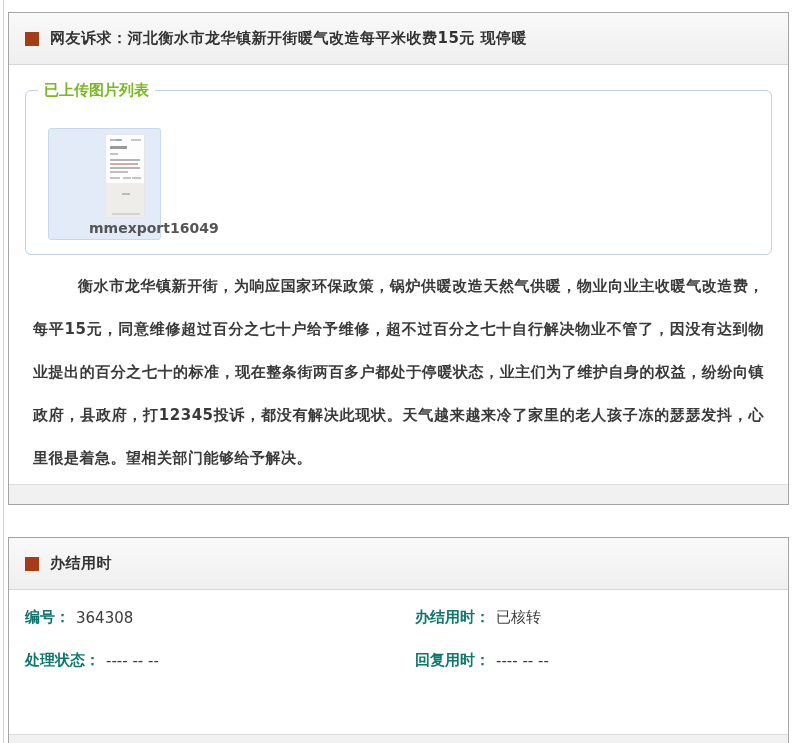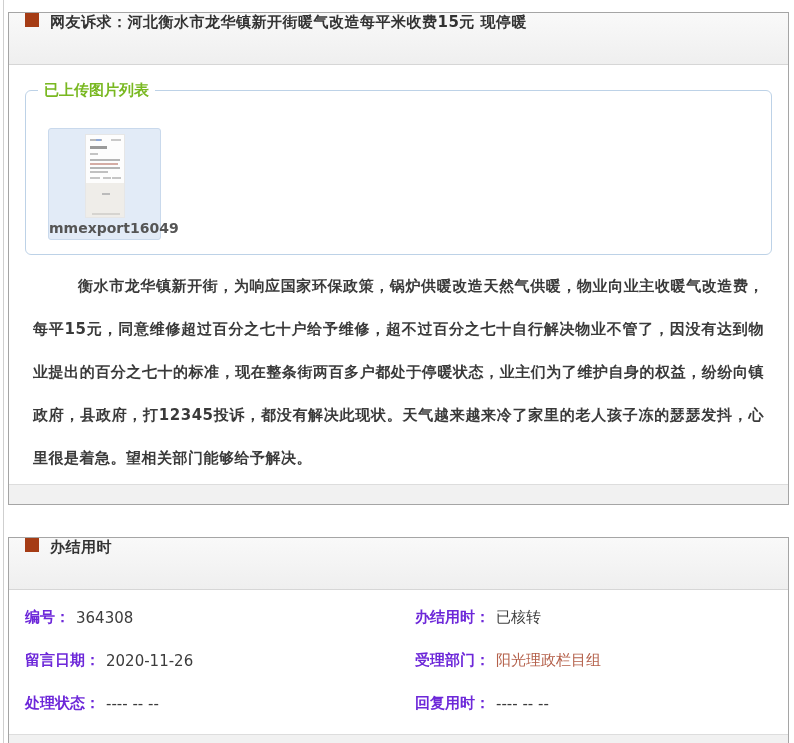--- a/index.html
+++ b/index.html
@@ -9,42 +9,42 @@
     font-family:"DejaVu Sans","Liberation Sans",sans-serif;
     color:#333;
   }
   .edge-line{position:absolute;left:3px;top:0;height:100%;width:1px;background:#cfcfcf;}
 
   .panel{position:absolute;left:8px;width:779px;border:1px solid #a5a5a5;background:#fff;}
   .panel-1{top:12px;height:491px;}
   .panel-2{top:537px;height:216px;}
 
   .panel-header{
-    height:52px;display:flex;padding-left:16px;
+    height:52px;display:flex;align-items:center;padding-left:16px;
     background:linear-gradient(#f9f9f9,#efefef);
     border-bottom:1px solid #d6d6d6;box-sizing:border-box;
   }
   .bullet{width:14px;height:14px;background:#a53c15;margin-right:11px;flex:0 0 auto;}
   .panel-title{font-size:15px;font-weight:bold;color:#333;letter-spacing:.5px;}
 
   .panel-footer{position:absolute;bottom:0;left:0;right:0;height:19px;background:#f1f1f1;border-top:1px solid #dddddd;}
 
   
   fieldset.uploads{
     margin:16px 16px 0 16px;height:174px;box-sizing:border-box;
     border:1px solid #bdd2e7;border-radius:6px;
     padding:28px 12px 0 12px;
   }
   fieldset.uploads legend{
     font-size:15px;font-weight:bold;color:#79b821;padding:0 6px;margin-left:0;
   }
   .thumb-card{
     width:113px;height:112px;box-sizing:border-box;margin-left:10px;
     background:#e2ebf7;border:1px solid #c9d9ec;border-radius:3px;
-    text-align:center;cursor:pointer;
+    text-align:center;cursor:pointer;padding-left:40px;
   }
   .shot{
     width:40px;height:84px;background:#fdfdfd;border:1px solid #e6e6e6;
     margin:5px auto 2px auto;position:relative;overflow:hidden;box-sizing:border-box;
   }
   .shot div{position:absolute;}
   .s1{top:4px;left:4px;width:12px;height:2px;background:#b9b9b9;}
   .s1b{top:4px;left:10px;width:5px;height:2px;background:#8fa8d6;}
   .s2{top:4px;right:3px;width:10px;height:2px;background:#c9c9c9;}
   .s3{top:11px;left:4px;width:17px;height:3px;background:#9a9a9a;}
@@ -65,21 +65,21 @@
     margin:10px 24px 0 24px;
     font-size:15px;line-height:43px;color:#3a3a3a;
     text-indent:45px;text-align:justify;letter-spacing:.5px;font-weight:bold;
   }
 
   
   .info-body{padding:6px 0 0 16px;}
   .info-row{display:flex;height:43px;align-items:center;}
   .info-cell{display:flex;align-items:center;}
   .cell-l{width:390px;flex:0 0 auto;}
-  .info-label{font-size:15px;font-weight:bold;color:#6d28d9;margin-right:6px;}
+  .info-label{font-size:15px;font-weight:bold;color:#0f766e;margin-right:6px;}
   .info-value{font-size:15px;color:#3c3c3c;}
   .info-value.rust{color:#b4604a;}
 </style>
 </head>
 <body>
 
 <div class="edge-line"></div>
 
 <div class="panel panel-1">
   <div class="panel-header">
@@ -128,30 +128,20 @@
         <span class="info-label">编号：</span>
         <span class="info-value">364308</span>
       </div>
       <div class="info-cell">
         <span class="info-label">办结用时：</span>
         <span class="info-value">已核转</span>
       </div>
     </div>
     <div class="info-row">
       <div class="info-cell cell-l">
-        <span class="info-label">留言日期：</span>
-        <span class="info-value">2020-11-26</span>
-      </div>
-      <div class="info-cell">
-        <span class="info-label">受理部门：</span>
-        <span class="info-value rust">阳光理政栏目组</span>
-      </div>
-    </div>
-    <div class="info-row">
-      <div class="info-cell cell-l">
         <span class="info-label">处理状态：</span>
         <span class="info-value">---- -- --</span>
       </div>
       <div class="info-cell">
         <span class="info-label">回复用时：</span>
         <span class="info-value">---- -- --</span>
       </div>
     </div>
   </div>
 

